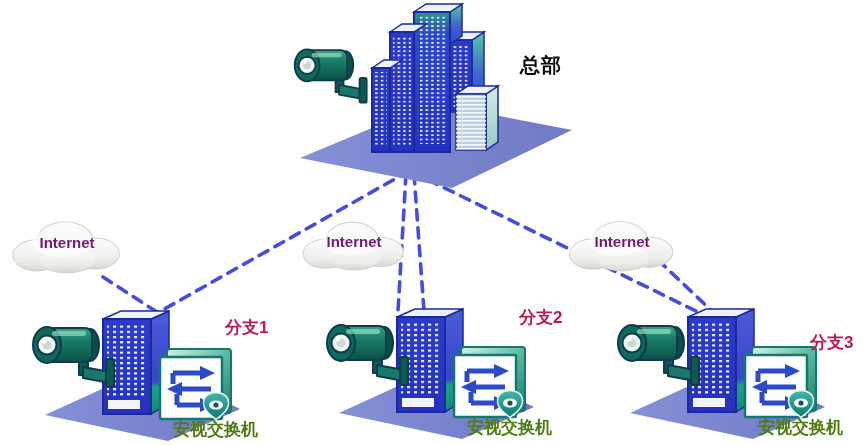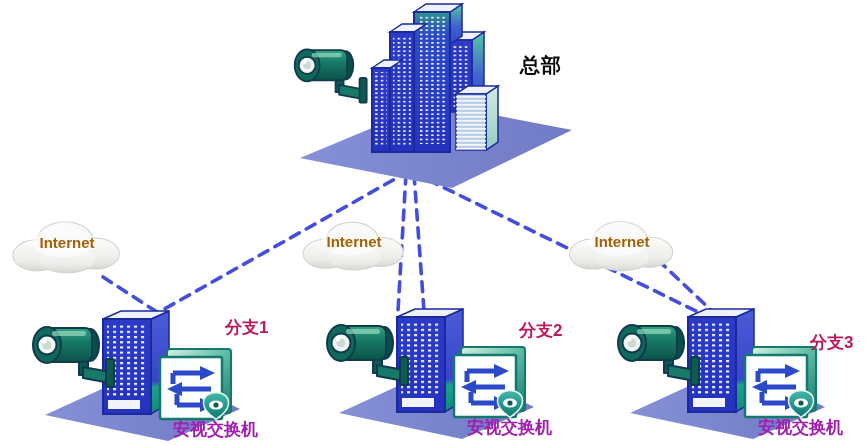--- a/index.html
+++ b/index.html
@@ -3,25 +3,25 @@
 <meta charset="utf-8">
 <style>
   html,body{margin:0;padding:0;background:#fff;}
   .stage{position:relative;width:865px;height:445px;background:#ffffff;overflow:hidden;
          font-family:"Liberation Sans","DejaVu Sans",sans-serif;}
   .abs{position:absolute;}
   svg{display:block;overflow:visible;}
   .lbl{position:absolute;font-weight:bold;white-space:nowrap;}
   .hq-name{font-size:20px;color:#0a0a0a;letter-spacing:1px;}
   .branch-name{font-size:17px;color:#be185d;}
-  .device-name{font-size:17px;color:#a21caf;}
+  .device-name{font-size:17px;color:#4d7c0f;}
   .cloud-wrap{position:absolute;}
   .cloud-label{position:absolute;left:0;top:0;width:100%;height:100%;
     display:flex;align-items:center;justify-content:center;
-    font-weight:bold;font-size:15px;color:#a16207;padding-bottom:6px;box-sizing:border-box;
+    font-weight:bold;font-size:15px;color:#701a75;padding-bottom:6px;box-sizing:border-box;
     text-shadow:0 1px 1px rgba(255,255,255,.95);}
   .branch{position:absolute;width:250px;height:140px;}
 </style>
 </head>
 <body>
 
 <div class="stage">
 
   <svg width="0" height="0">
     <defs>
@@ -241,21 +241,21 @@
       </svg>
     <svg class="abs" style="left:74px;top:5px" width="80" height="115">
         <use href="#sym-tower"></use>
       </svg>
     <svg class="abs" style="left:130px;top:43px" width="80" height="80">
         <use href="#sym-switch"></use>
       </svg>
     <svg class="abs" style="left:5px;top:12px" width="90" height="80">
         <use href="#sym-camera"></use>
       </svg>
-    <span class="lbl branch-name" style="left:200px;top:16px">分支2</span>
+    <span class="lbl branch-name" style="left:200px;top:3px">分支2</span>
     <span class="lbl device-name" style="left:148px;top:113px">安视交换机</span>
   </div>
 
   <div class="branch" style="left:610px;top:303px">
     <svg class="abs" style="left:15px;top:58px" width="205" height="80">
         <use href="#sym-platform"></use>
       </svg>
     <svg class="abs" style="left:74px;top:5px" width="80" height="115">
         <use href="#sym-tower"></use>
       </svg>

